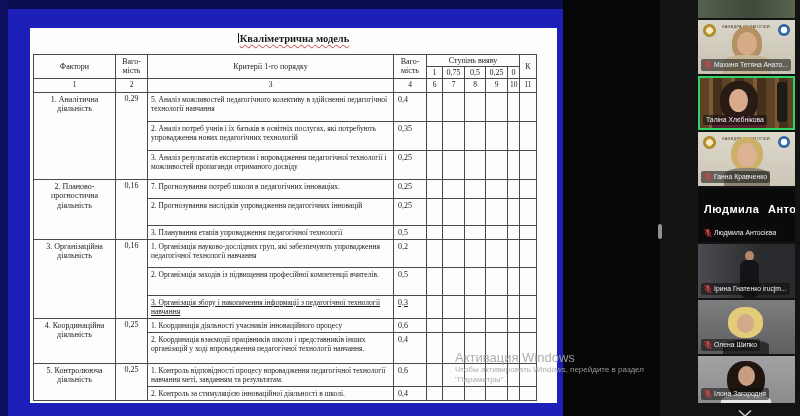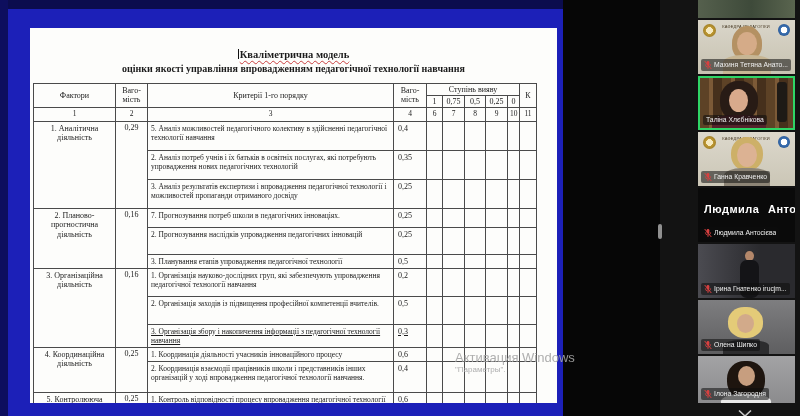--- a/index.html
+++ b/index.html
@@ -6,21 +6,21 @@
   .stage{position:relative;width:800px;height:416px;overflow:hidden;background:#0a0a0a;
          font-family:"Liberation Sans",sans-serif;}
 
   
   .share-area{position:absolute;left:0;top:0;width:563px;height:416px;background:#1c20b8;}
   .slide-top-strip{position:absolute;left:0;top:0;width:563px;height:9px;background:#0b0c4e;}
   .slide-left-strip{position:absolute;left:0;top:0;width:8px;height:416px;background:#0d0e5e;}
 
   .page{position:absolute;left:30px;top:28px;width:527px;height:375px;background:#fdfdfb;
         overflow:hidden;color:#1b1b1b;font-family:"Liberation Serif","DejaVu Serif",serif;}
-  .doc-title{padding-top:20px;text-align:center;line-height:1.3;}
+  .doc-title{padding-top:4px;text-align:center;line-height:1.3;}
   .title-l1{font-size:10.5px;font-weight:bold;}
   .title-l2{font-size:10px;font-weight:bold;}
   .misspelled{text-decoration:underline wavy #c94040 1px;text-underline-offset:2px;}
   .text-caret{display:inline-block;width:1px;height:10px;background:#111;vertical-align:-1px;margin-right:1px;}
 
   table.qtable{border-collapse:collapse;table-layout:fixed;width:503px;margin:8px 0 0 3px;}
   .qtable th,.qtable td{border:1px solid #4a4a4a;padding:1px 2px;vertical-align:top;
         font-size:7.5px;line-height:9px;font-weight:normal;overflow:hidden;}
   .qtable th{text-align:center;vertical-align:middle;font-size:8px;}
   td.num{text-align:center;height:11px;line-height:10px;}
@@ -105,21 +105,20 @@
 
 <div class="stage">
 
   <div class="share-area">
     <div class="slide-top-strip"></div>
     <div class="slide-left-strip"></div>
 
     <div class="page">
       <div class="doc-title">
         <div class="title-l1"><span class="text-caret"></span><span class="misspelled">Кваліметрична модель</span></div>
-        <div class="title-l2">оцінки якості управління впровадженням педагогічної технології навчання</div>
       </div>
 
       <table class="qtable">
         <colgroup>
           <col style="width:82px">
             <col style="width:32px">
             <col style="width:246px">
             <col style="width:33px">
           <col style="width:16px">
             <col style="width:22px">
@@ -434,16 +433,17 @@
 
     <div class="chevron">
       <svg width="18" height="9" viewBox="0 0 18 9">
           <polyline points="3,1.5 9,7 15,1.5" fill="none" stroke="#c9c9c9" stroke-width="1.6"></polyline>
         </svg>
     </div>
   </div>
 
   <div class="watermark">
     <div class="wm1">Активация Windows</div>
+    <div class="wm2">Чтобы активировать Windows, перейдите в раздел</div>
     <div class="wm2">"Параметры".</div>
   </div>
 
 </div>
 
 </body></html>

